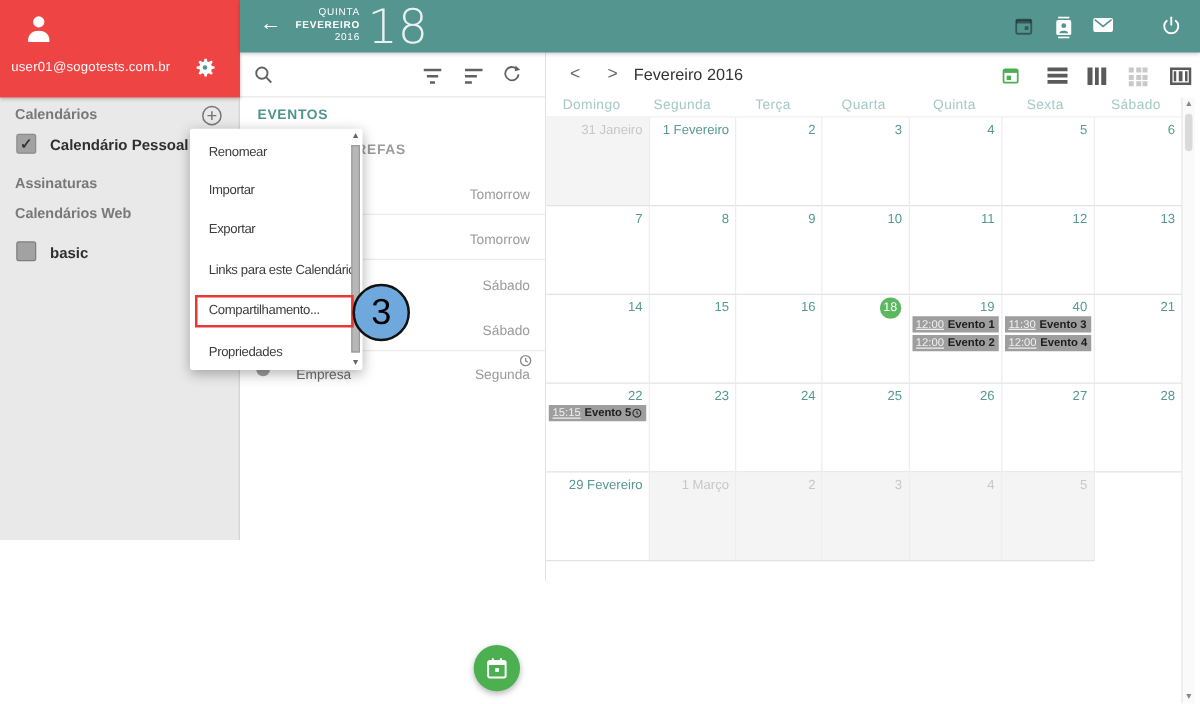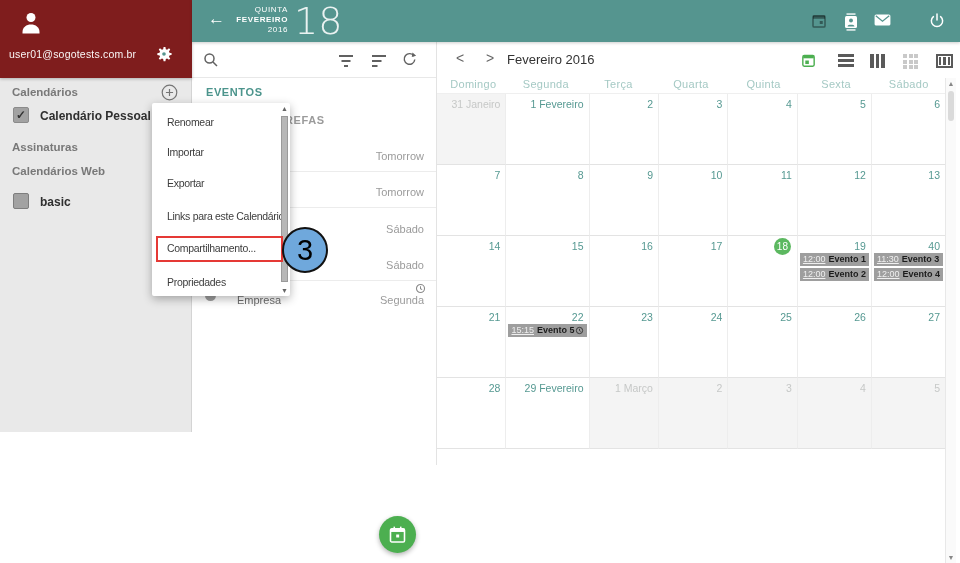--- a/index.html
+++ b/index.html
@@ -1,21 +1,21 @@
 <!DOCTYPE html>
 <html><head>
 <meta charset="utf-8">
 <style>
   * { box-sizing: border-box; margin: 0; padding: 0; }
   html,body { background:#fff; }
   body { font-family: "Liberation Sans", sans-serif; }
   .screen { position:relative; width:960px; height:563px; background:#fff; overflow:hidden; }
 
   
-  .sb-header { position:absolute; left:0; top:0; width:192px; height:78px; background:#7f1d1d; z-index:5; box-shadow:0 1px 3px rgba(0,0,0,.25); }
+  .sb-header { position:absolute; left:0; top:0; width:192px; height:78px; background:#ef4444; z-index:5; box-shadow:0 1px 3px rgba(0,0,0,.25); }
   .main-header { position:absolute; left:192px; top:0; width:768px; height:42px; background:#55958f; z-index:5; box-shadow:0 1px 3px rgba(0,0,0,.2); }
   .avatar-icon { position:absolute; left:20px; top:11px; }
   .account-email { position:absolute; left:9px; top:48px; font-size:10.5px; color:rgba(255,255,255,.96); letter-spacing:.2px; }
   .gear-btn { position:absolute; left:154px; top:44px; width:20px; height:20px; cursor:pointer; }
   .back-btn { position:absolute; left:16px; top:9px; font-size:17px; color:#fff; cursor:pointer; }
   .date-stack { position:absolute; left:38px; top:5px; width:58px; text-align:right; color:#fff; font-size:8px; line-height:10px; letter-spacing:.6px; }
   .date-stack .m { font-weight:bold; }
   .big-day { position:absolute; left:102px; top:-1px; font-family:"DejaVu Sans", sans-serif; font-weight:200; font-size:38px; color:rgba(255,255,255,.88); }
   .hdr-icons { position:absolute; right:0; top:0; height:42px; }
   .hicon { position:absolute; top:12px; }
@@ -314,23 +314,20 @@
       <div class="cell">
           <span class="dl">14</span>
         </div>
       <div class="cell">
           <span class="dl">15</span>
         </div>
       <div class="cell">
           <span class="dl">16</span>
         </div>
       <div class="cell">
-          <span class="dl">17</span>
-        </div>
-      <div class="cell">
         <span class="dl"><span class="today-circle">18</span></span>
       </div>
       <div class="cell">
         <span class="dl">19</span>
         <div class="pill">
           <span class="pt">12:00</span>
           <span class="pn">Evento 1</span>
         </div>
         <div class="pill">
           <span class="pt">12:00</span>

